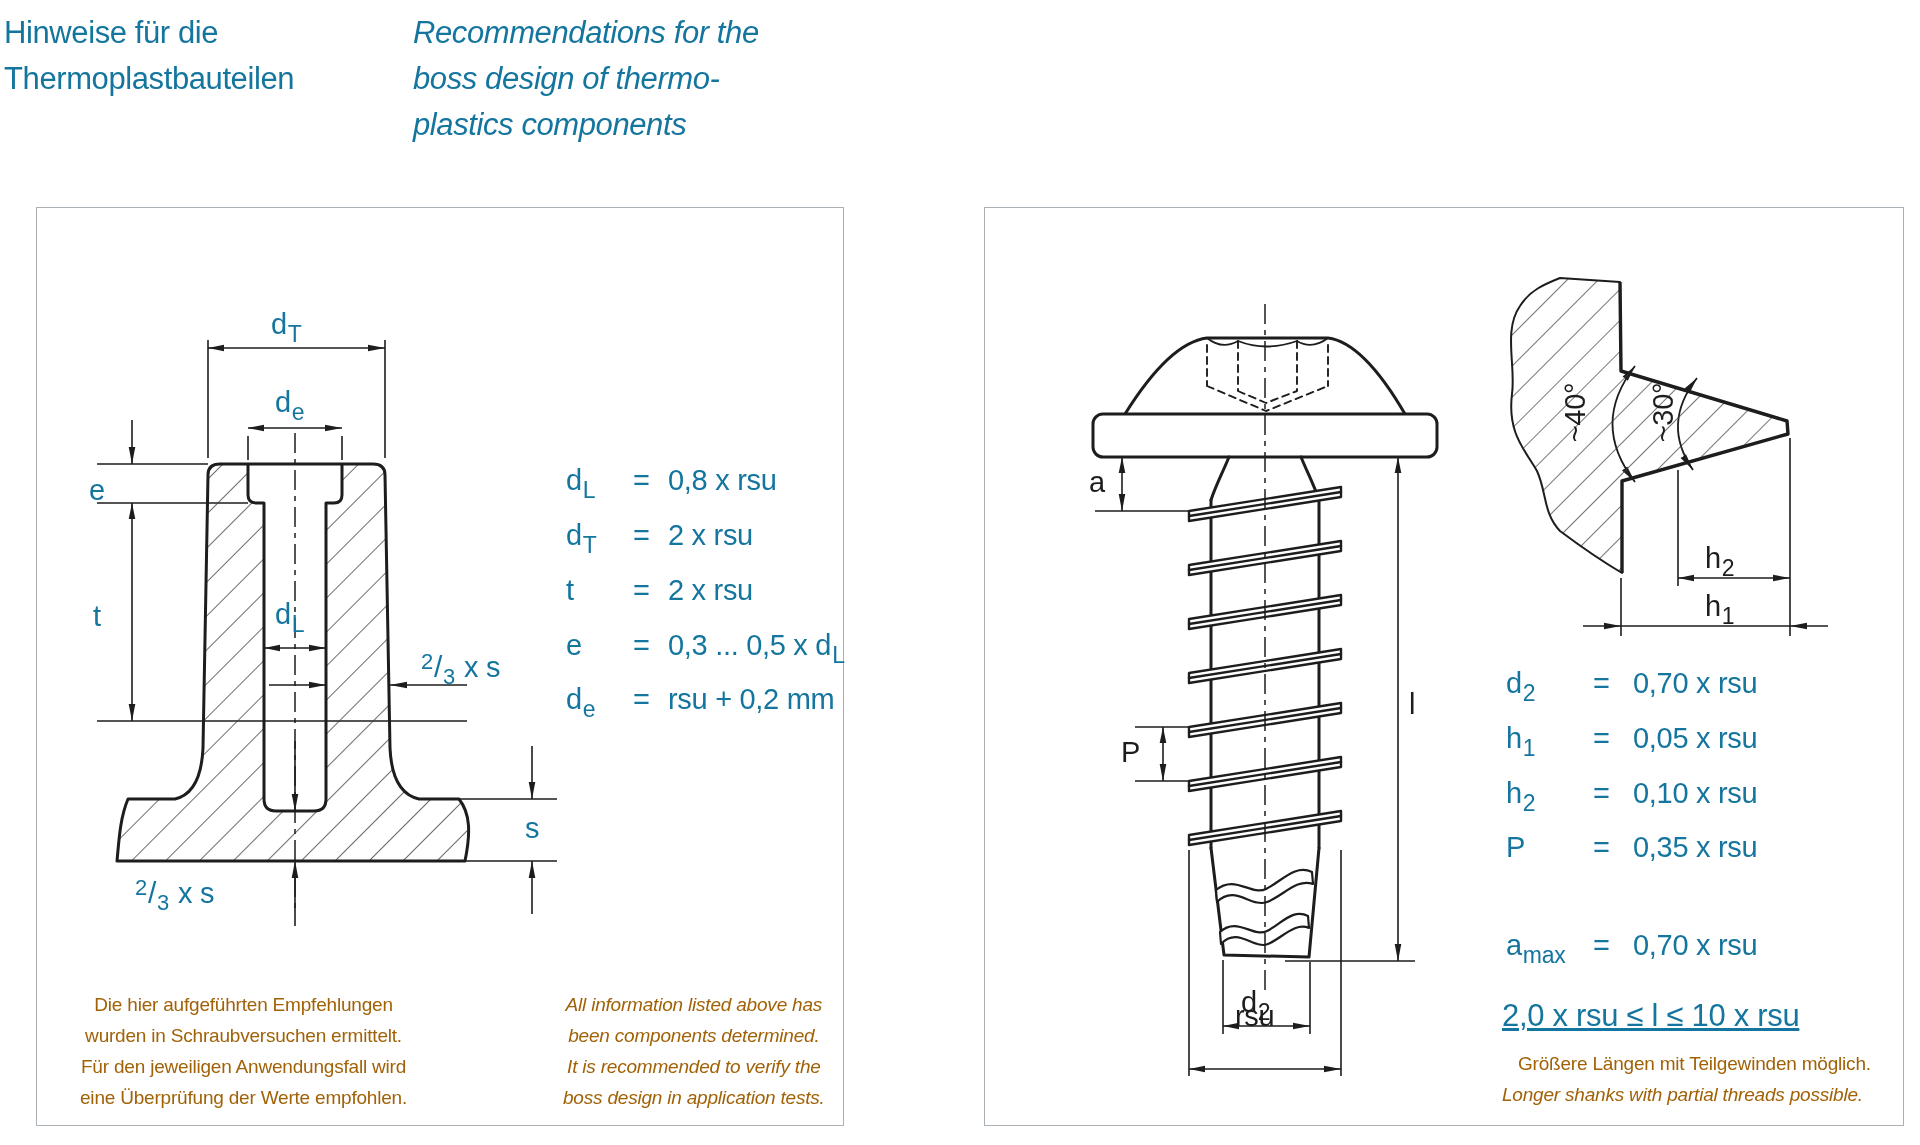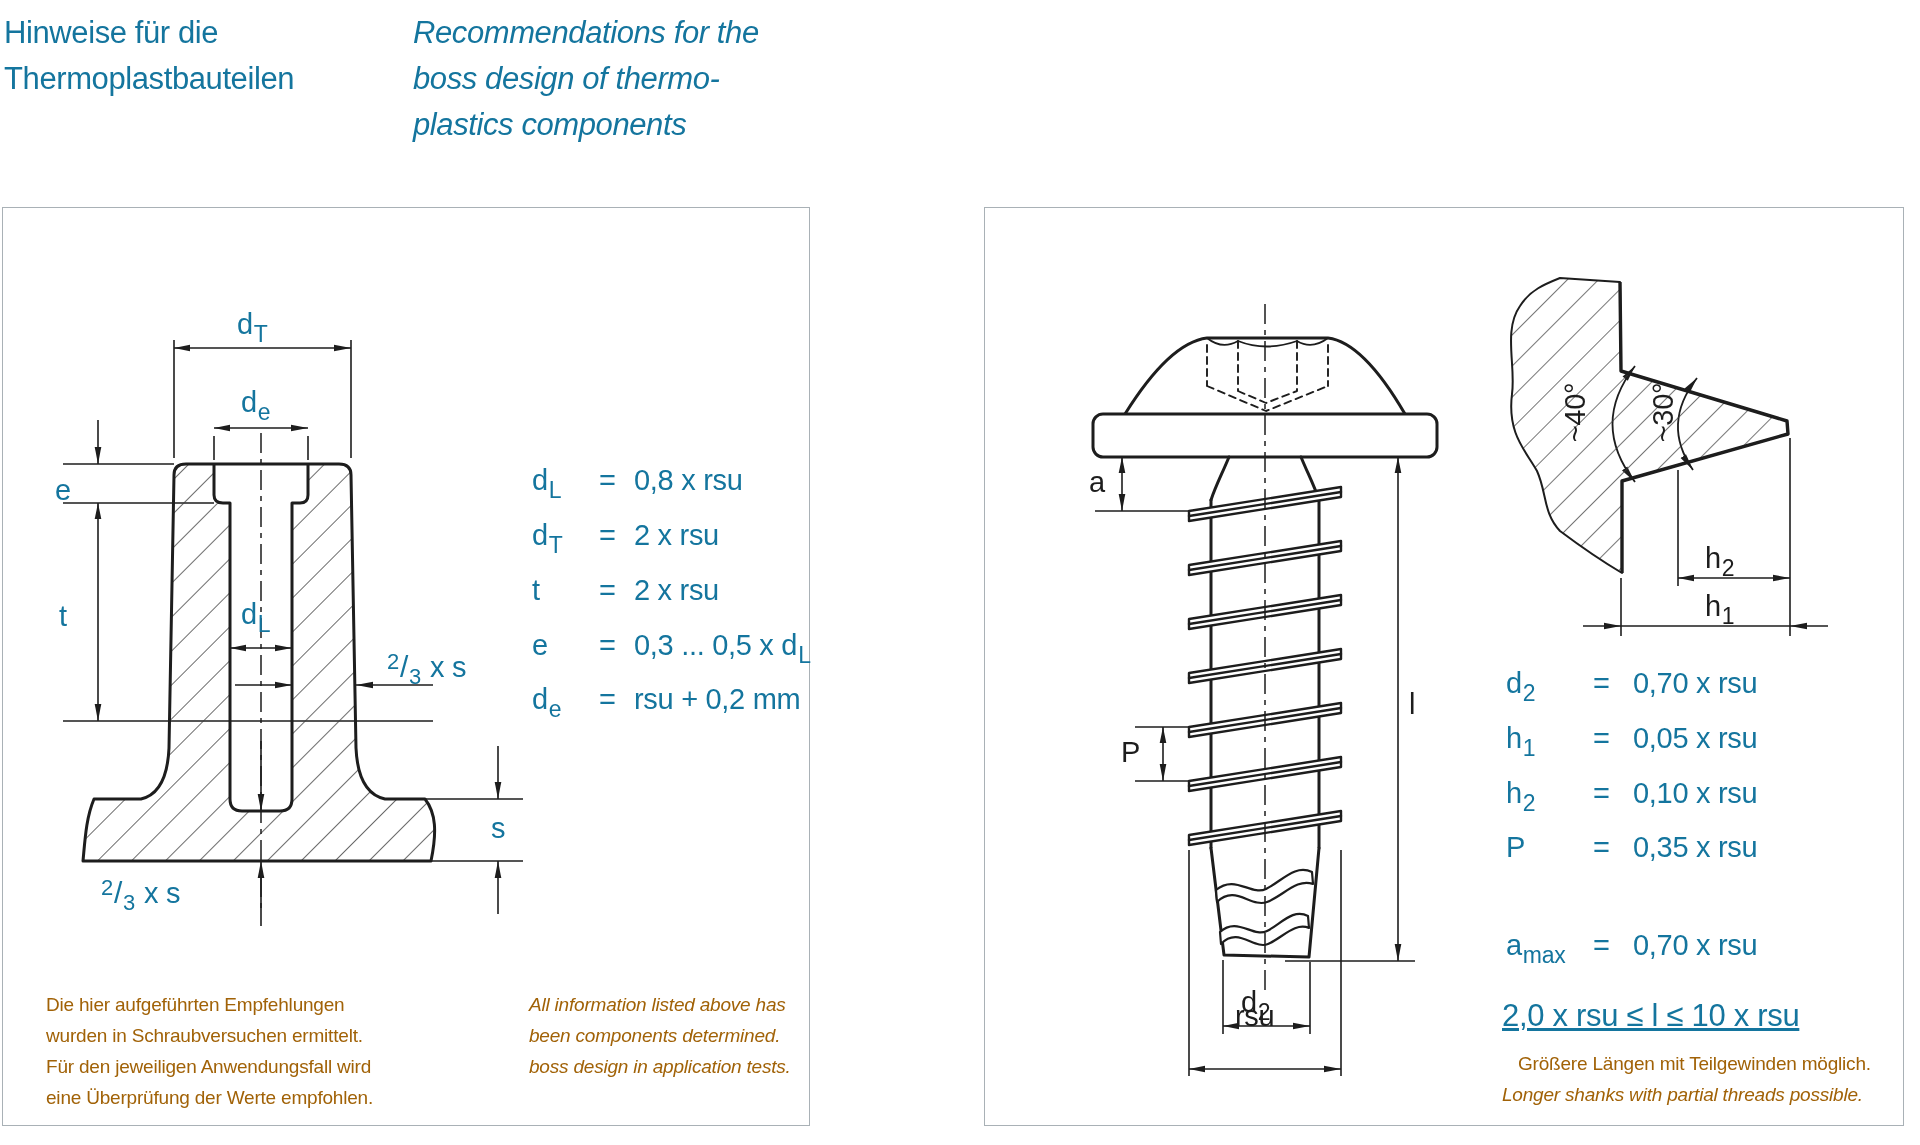--- a/index.html
+++ b/index.html
@@ -6,21 +6,21 @@
   body{width:1920px;height:1145px;position:relative;font-family:"Liberation Sans",sans-serif;
        color:#14759E;overflow:hidden;}
   
   .title{position:absolute;top:10px;font-size:31px;line-height:46px;letter-spacing:-0.4px;
          color:#14759E;font-weight:500;}
   .title-de{left:4px;}
   .title-en{left:413px;font-style:italic;}
   
   .panel{position:absolute;top:207px;height:919px;background:#fff;border:1px solid #a9b1b6;
          box-sizing:border-box;}
-  .panel-left{left:2px;width:808px;}
+  .panel-left{left:36px;width:808px;text-align:center;}
   .panel-right{left:984px;width:920px;}
   .panel svg{position:absolute;left:0;top:0;}
   
   .dlabel{position:absolute;font-size:29px;letter-spacing:-0.3px;color:#14759E;white-space:nowrap;}
   .dlabel.black{color:#1d1d1d;}
   .dlabel .sub{font-size:23px;position:relative;top:8px;left:1px;}
   .rot{transform:rotate(-90deg);transform-origin:center center;text-align:center;width:72px;}
   
   .frac .num{font-size:22px;position:relative;top:-8px;}
   .frac .slash{font-size:30px;margin:0 1px;}
@@ -150,20 +150,21 @@
 
   <div class="note" style="left:43px;top:781px;">
     <div>Die hier aufgeführten Empfehlungen</div>
     <div>wurden in Schraubversuchen ermittelt.</div>
     <div>Für den jeweiligen Anwendungsfall wird</div>
     <div>eine Überprüfung der Werte empfohlen.</div>
   </div>
   <div class="note it" style="left:526px;top:781px;">
     <div>All information listed above has</div>
     <div>been components determined.</div>
+    <div>It is recommended to verify the</div>
     <div>boss design in application tests.</div>
   </div>
 </section>
 
 <section class="panel panel-right">
 
   <svg width="920" height="919" viewBox="0 0 920 919">
     <defs>
       <pattern id="hpB" patternUnits="userSpaceOnUse" width="22" height="22" patternTransform="rotate(45)">
         <line x1="0" y1="0" x2="0" y2="22" stroke="#3a3a3a" stroke-width="1.4"></line>

